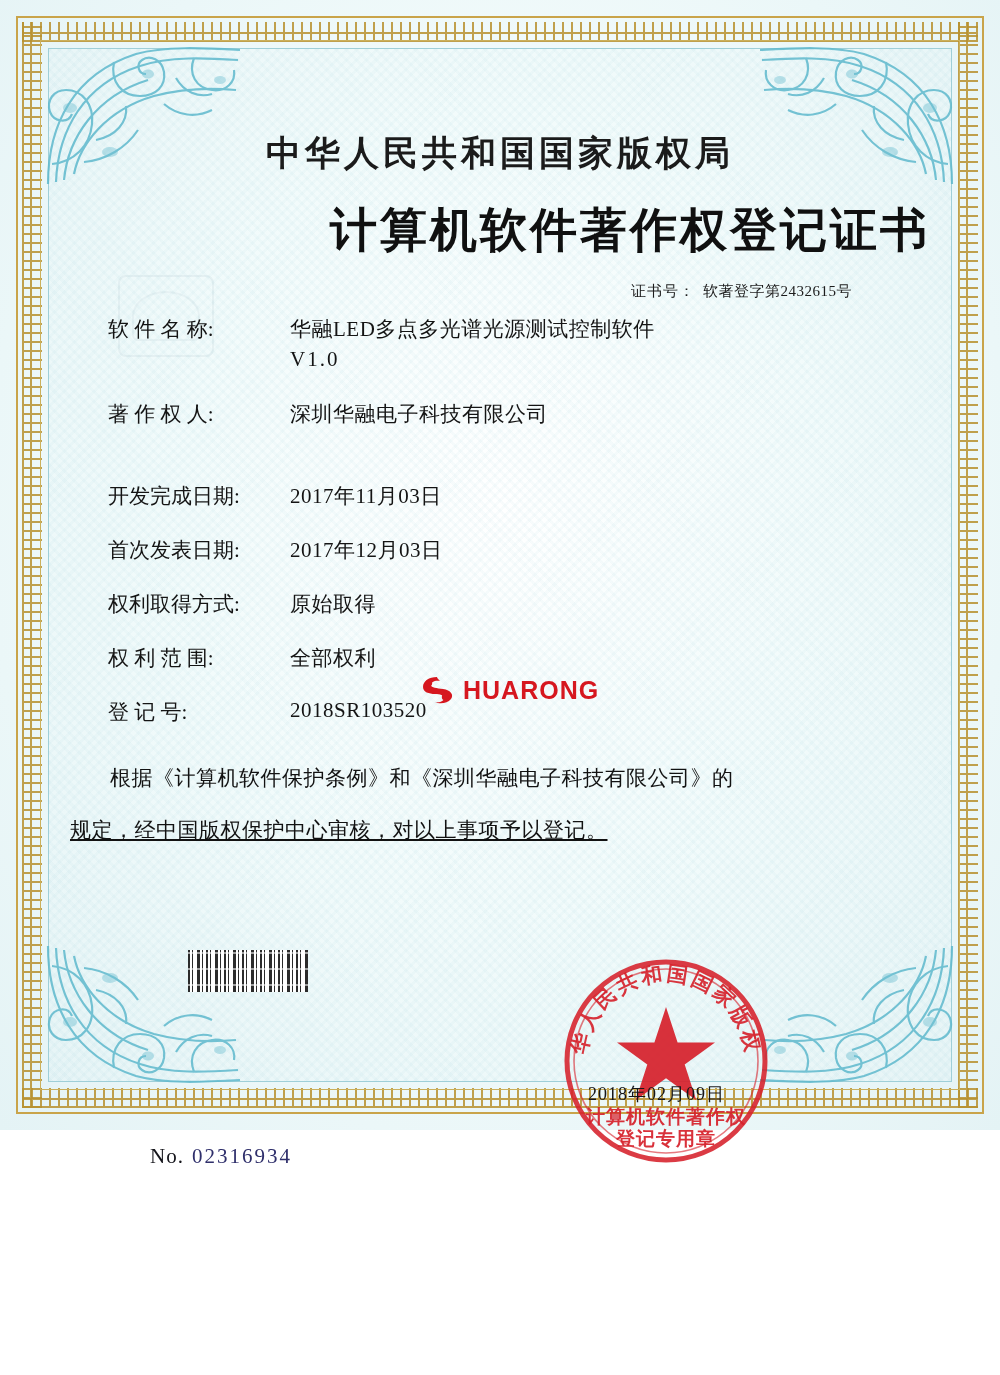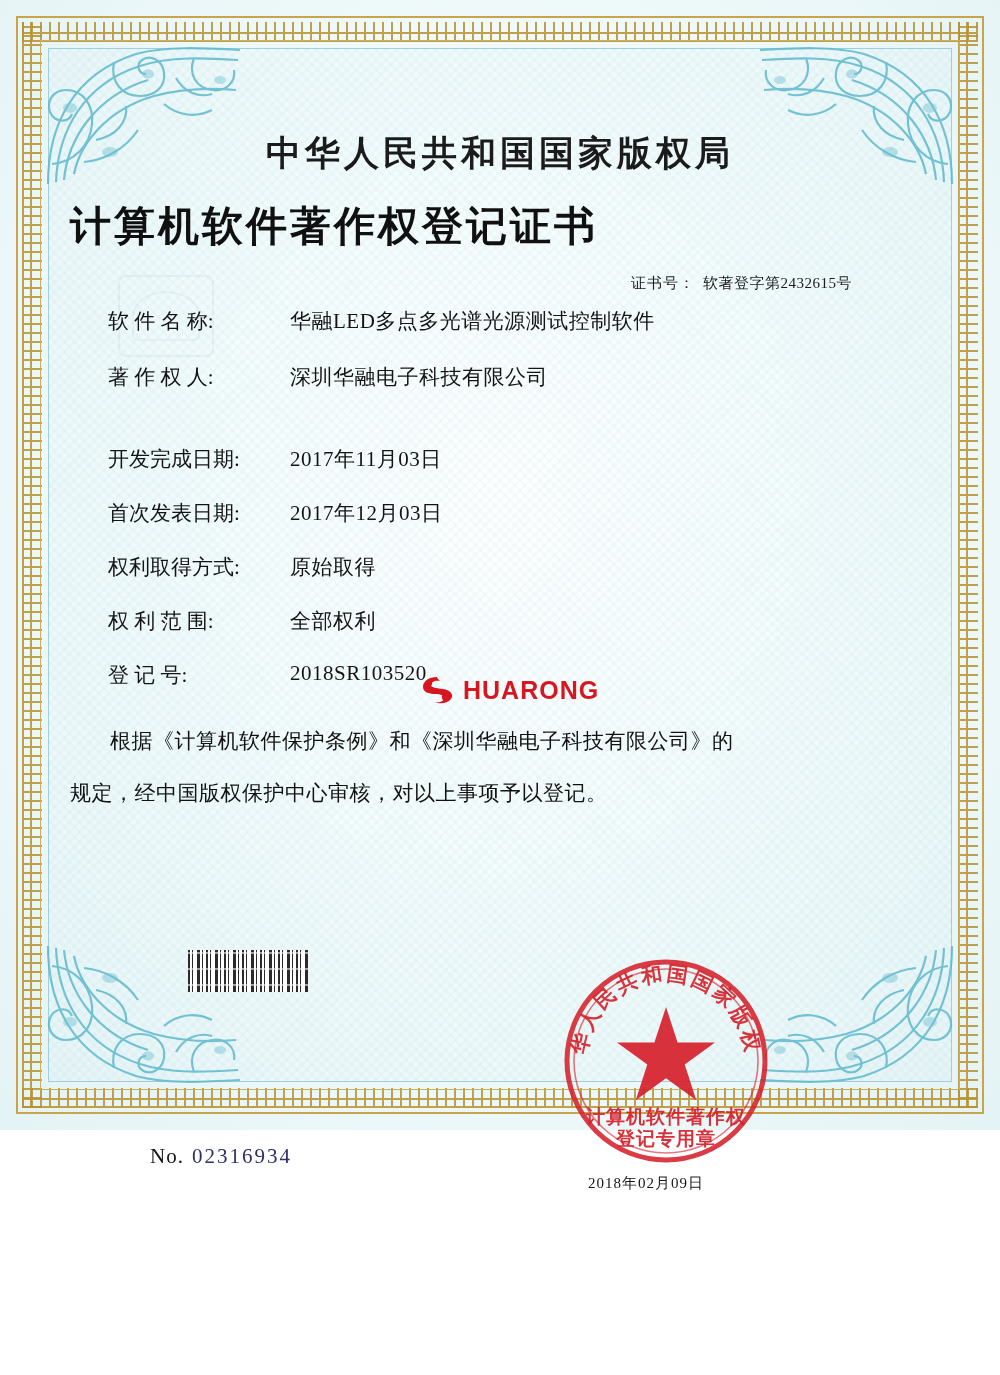--- a/index.html
+++ b/index.html
@@ -108,24 +108,24 @@
 
   .title-main {
     text-align: center;
     font-family: "Liberation Serif", serif;
     font-weight: bold;
     font-size: 35px;
     letter-spacing: 4px;
     color: #1b1b1b;
   }
   .title-sub {
-    text-align: left;
+    text-align: right;
     font-family: "Liberation Serif", serif;
     font-weight: bold;
-    font-size: 41px;
+    font-size: 47px;
     letter-spacing: 3px;
     color: #101010;
     margin-top: 22px;
   }
 
   .cert-no-row {
     margin-top: 20px;
     text-align: right;
     padding-right: 78px;
     font-size: 15px;
@@ -167,21 +167,21 @@
   .gap-after { margin-bottom: 54px; }
 
   .statement {
     margin-top: 16px;
     font-size: 21px;
     line-height: 52px;
     color: #121212;
     letter-spacing: .5px;
   }
   .statement .p1 { text-indent: 40px; display: block; }
-  .statement .p2 { display: block; }
+  .statement .p2 { display: block; text-decoration: underline; }
 
   
   .watermark {
     position: absolute;
     left: 118px; top: 275px;
     width: 92px; height: 78px;
     border: 2px solid rgba(150,175,185,.28);
     border-radius: 8px;
     opacity: .5;
   }
@@ -239,22 +239,22 @@
   .seal {
     position: absolute;
     left: 560px; top: 955px;
     width: 212px; height: 212px;
   }
   .seal svg { width: 100%; height: 100%; display: block; }
 
   
   .seal-date {
     position: absolute;
-    left: 588px; top: 1174px;
-    font-size: 15px;
+    left: 588px; top: 1082px;
+    font-size: 18px;
     color: #16161a;
     letter-spacing: 1px;
   }
 
   
   .serial {
     position: absolute;
     left: 150px; top: 1144px;
     font-size: 21px;
     color: #14141a;
@@ -382,20 +382,21 @@
     <div class="cert-no-row">
       <span class="lbl">证书号：</span><span class="val">软著登字第2432615号</span>
     </div>
 
     <div class="fields">
 
       <div class="field">
         <div class="label">软 件 名 称:</div>
         <div class="value">
           <span>华融LED多点多光谱光源测试控制软件</span>
+          <span class="line2">V1.0</span>
         </div>
       </div>
 
       <div class="field gap-after">
         <div class="label">著 作 权 人:</div>
         <div class="value">深圳华融电子科技有限公司</div>
       </div>
 
       <div class="field tight">
         <div class="label">开发完成日期:</div>

